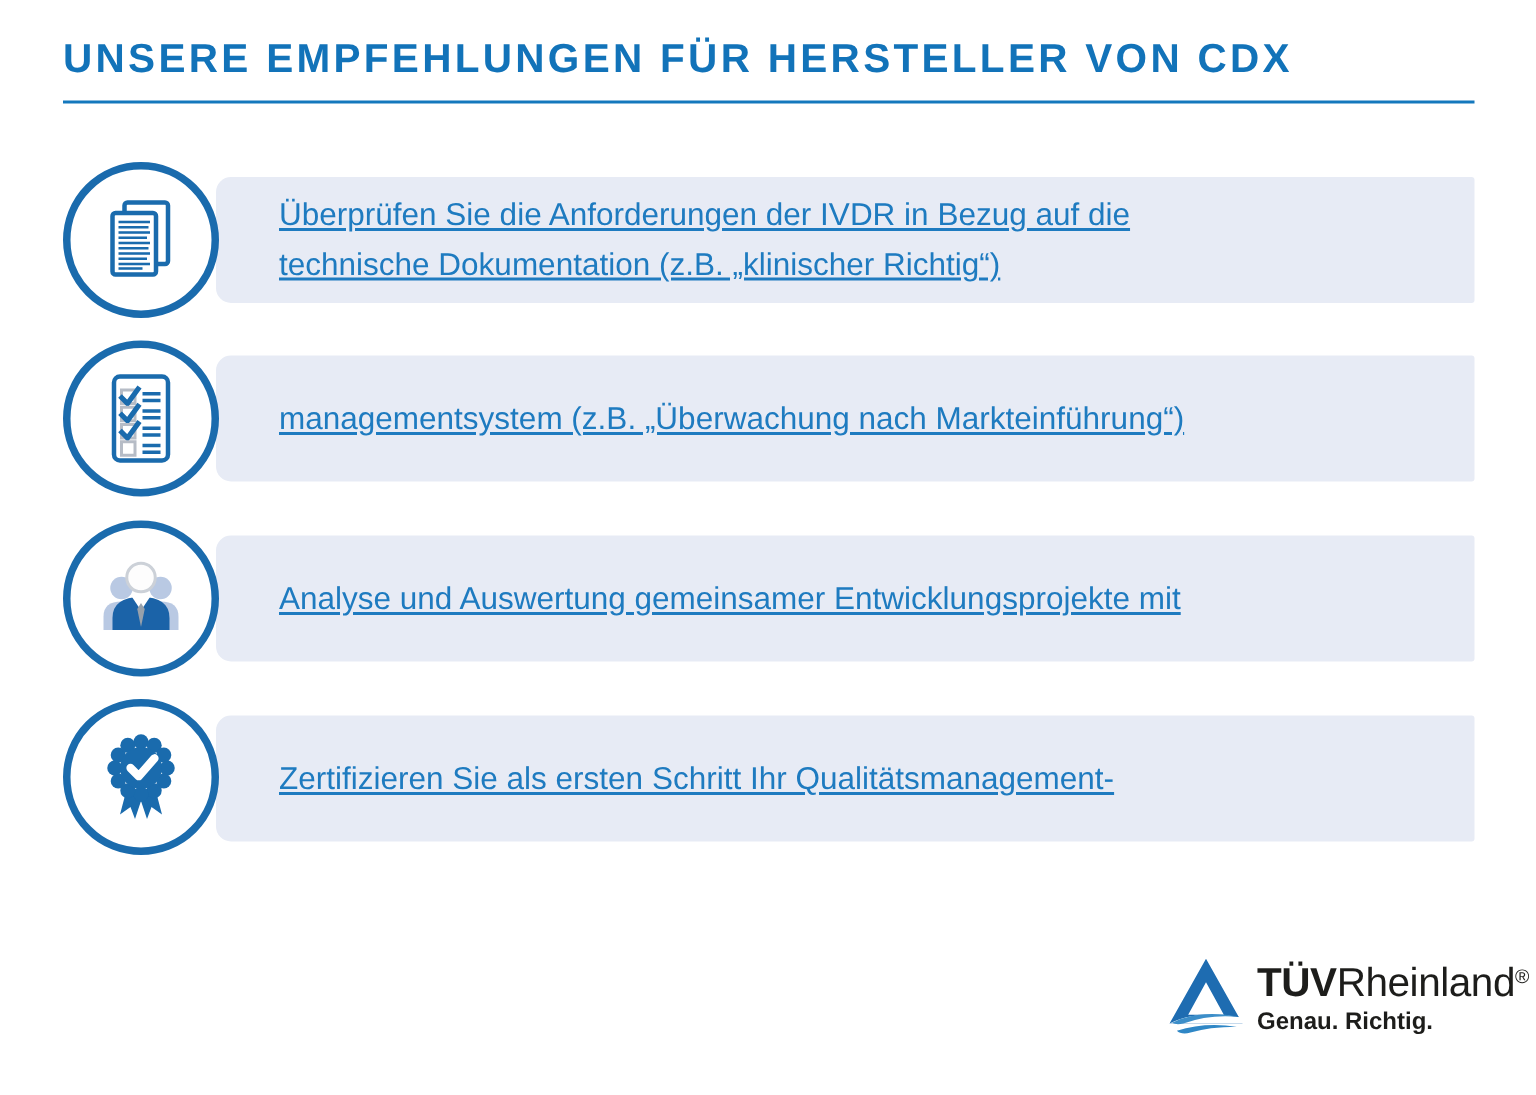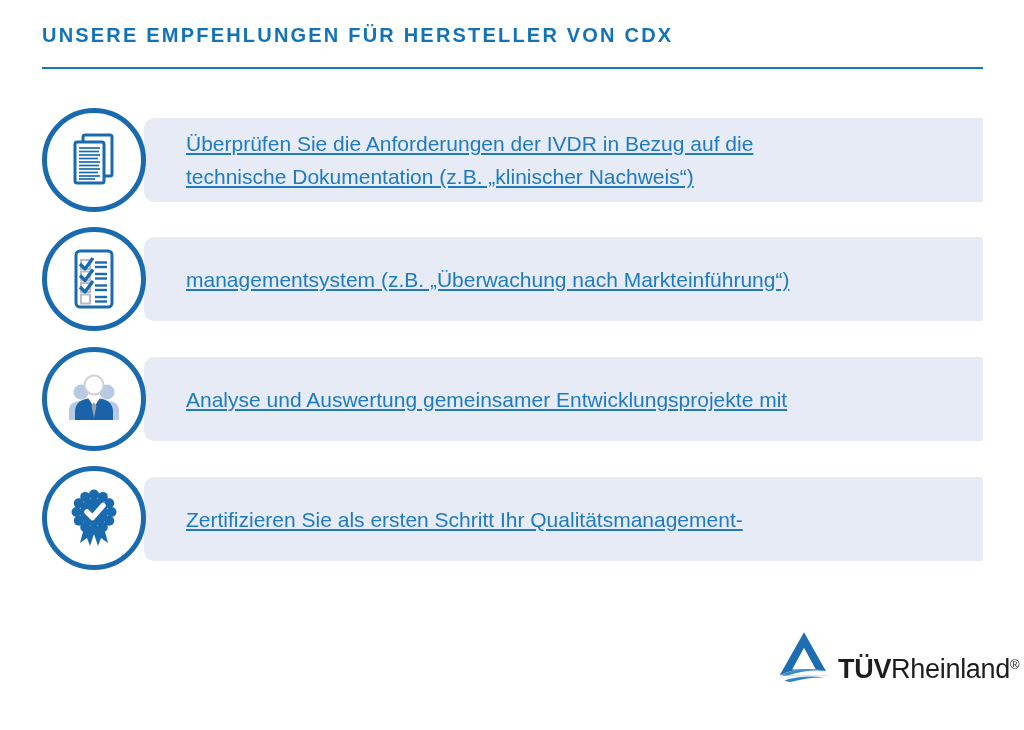--- a/index.html
+++ b/index.html
@@ -3,21 +3,21 @@
 <meta charset="utf-8">
 <style>
   * { margin:0; padding:0; box-sizing:border-box; }
   html,body { background:#ffffff; }
   .page {
     position:relative; width:1024px; height:730px; background:#ffffff;
     font-family:"Liberation Sans", sans-serif; overflow:hidden;
   }
   .title {
     position:absolute; left:42px; top:24px;
-    font-size:20px; font-weight:bold; letter-spacing:2.2px; color:#1273b9;
+    font-size:27px; font-weight:bold; letter-spacing:2.2px; color:#1273b9;
   }
   .title-rule {
     position:absolute; left:42px; top:67px; width:941px; height:2px; background:#1478bd;
   }
   .band {
     position:absolute; left:144px; width:839px; height:84px;
     background:#e7ebf5; border-radius:10px 2px 2px 10px;
     display:flex; flex-direction:column; justify-content:center;
     padding-left:42px;
   }
@@ -43,21 +43,21 @@
 </head>
 <body>
 
 <div class="page">
 
   <h1 class="title">UNSERE EMPFEHLUNGEN FÜR HERSTELLER VON CDX</h1>
   <div class="title-rule"></div>
 
   <div class="band" style="top:118px">
     <div class="line">Überprüfen Sie die Anforderungen der IVDR in Bezug auf die</div>
-    <div class="line">technische Dokumentation (z.B. „klinischer Nachweis“)</div>
+    <div class="line">technische Dokumentation (z.B. „klinischer Richtig“)</div>
   </div>
   <div class="icon-circle" style="top:108px">
     <svg width="64" height="64" viewBox="0 0 64 64">
       <rect x="21" y="7" width="29" height="41" rx="2" fill="#ffffff" stroke="#1a6bad" stroke-width="3"></rect>
       <rect x="13" y="14" width="29" height="41" rx="2" fill="#ffffff" stroke="#1a6bad" stroke-width="3"></rect>
       <g stroke="#1a6bad" stroke-width="1.7">
         <line x1="17" y1="20" x2="38" y2="20"></line>
           <line x1="17" y1="23.5" x2="37" y2="23.5"></line>
         <line x1="17" y1="27" x2="38" y2="27"></line>
           <line x1="17" y1="30.5" x2="36" y2="30.5"></line>
@@ -141,16 +141,17 @@
 
   <div class="logo">
     <svg width="54" height="54" viewBox="0 0 100 100">
       <path fill-rule="evenodd" fill="#1e6cb1" d="M50,4 L95,84 L5,84 Z M50,33 L72,73 L28,73 Z"></path>
       <path d="M5,84 Q40,66 95,77 L95,84 Z" fill="#ffffff"></path>
       <path d="M8,83 Q42,66 92,76 Q55,72 22,84 Q13,86 8,83 Z" fill="#3c8ec9"></path>
       <path d="M14,93 Q48,82 88,88 Q55,88 27,96 Q18,97 14,93 Z" fill="#2f87c6"></path>
     </svg>
     <div class="logo-text">
       <div class="logo-brand"><span class="bold">TÜV</span><span>Rheinland</span><sup>®</sup></div>
+      <div class="logo-tagline">Genau. Richtig.</div>
     </div>
   </div>
 
 </div>
 
 </body></html>

